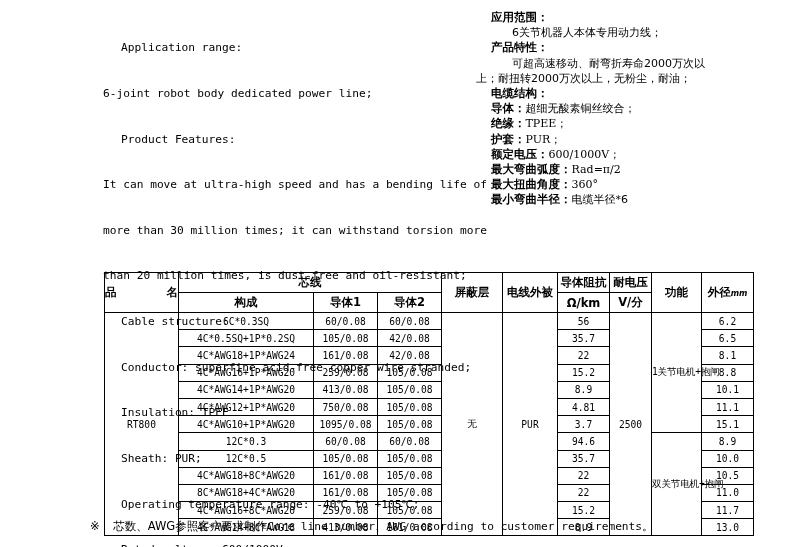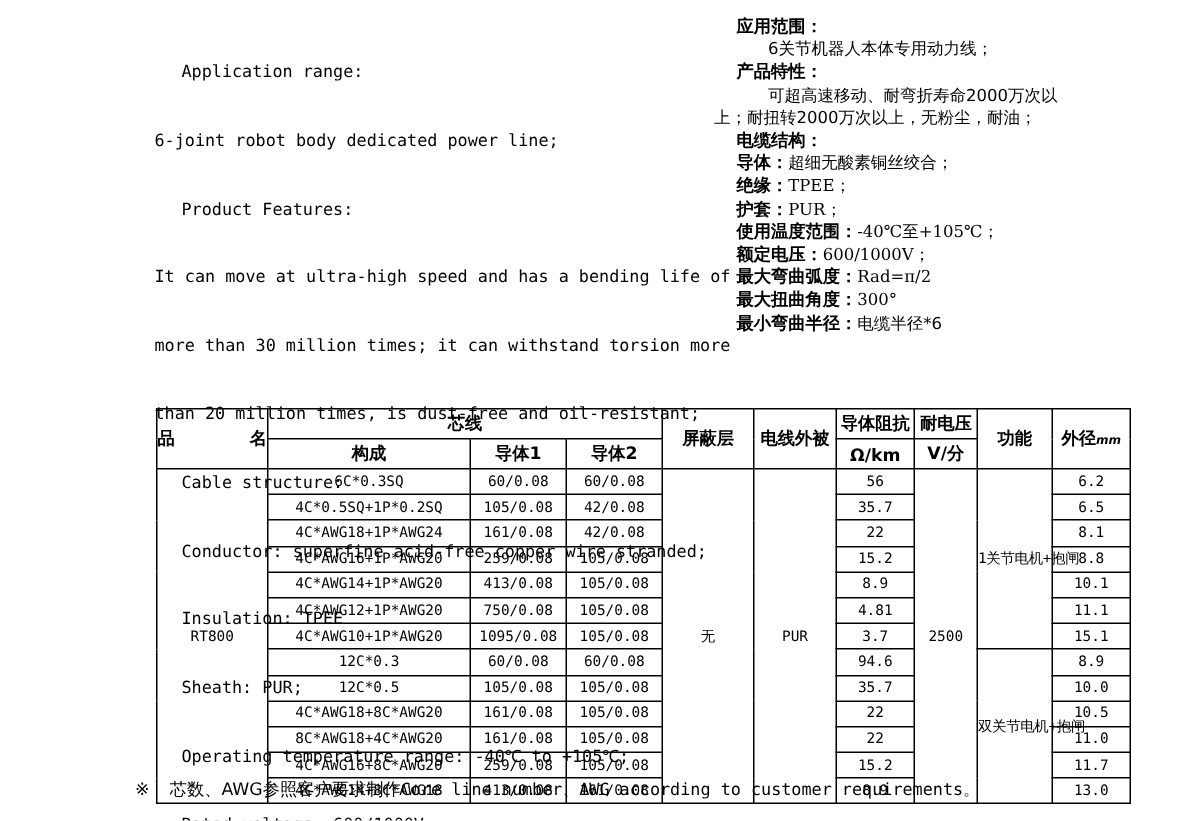--- a/index.html
+++ b/index.html
@@ -172,24 +172,23 @@
     <div class="col-zh">
       <div class="ln ind1"><span class="lbl">应用范围：</span></div>
       <div class="ln ind2"><span class="valzh">6关节机器人本体专用动力线；</span></div>
       <div class="ln ind1"><span class="lbl">产品特性：</span></div>
       <div class="ln ind2"><span class="valzh">可超高速移动、耐弯折寿命2000万次以</span></div>
       <div class="ln wrapline"><span class="valzh">上；耐扭转2000万次以上，无粉尘，耐油；</span></div>
       <div class="ln ind1"><span class="lbl">电缆结构：</span></div>
       <div class="ln ind1"><span class="lbl">导体：</span><span class="valzh">超细无酸素铜丝绞合；</span></div>
       <div class="ln ind1"><span class="lbl">绝缘：</span><span class="val">TPEE；</span></div>
       <div class="ln ind1"><span class="lbl">护套：</span><span class="val">PUR；</span></div>
-      <div class="ln ind1"><span class="lbl">使用温度范围：</span><span class="val">-40℃至+105℃；</span></div>
       <div class="ln ind1"><span class="lbl">额定电压：</span><span class="val">600/1000V；</span></div>
       <div class="ln ind1"><span class="lbl">最大弯曲弧度：</span><span class="val">Rad=π/2</span></div>
-      <div class="ln ind1"><span class="lbl">最大扭曲角度：</span><span class="val">300°</span></div>
+      <div class="ln ind1"><span class="lbl">最大扭曲角度：</span><span class="val">360°</span></div>
       <div class="ln ind1"><span class="lbl">最小弯曲半径：</span><span class="valzh">电缆半径*6</span></div>
     </div>
   </div>
 
   <div class="tbl-wrap">
     <table class="spec">
       <colgroup>
         <col style="width:74px">
         <col style="width:135px">
         <col style="width:64px">

